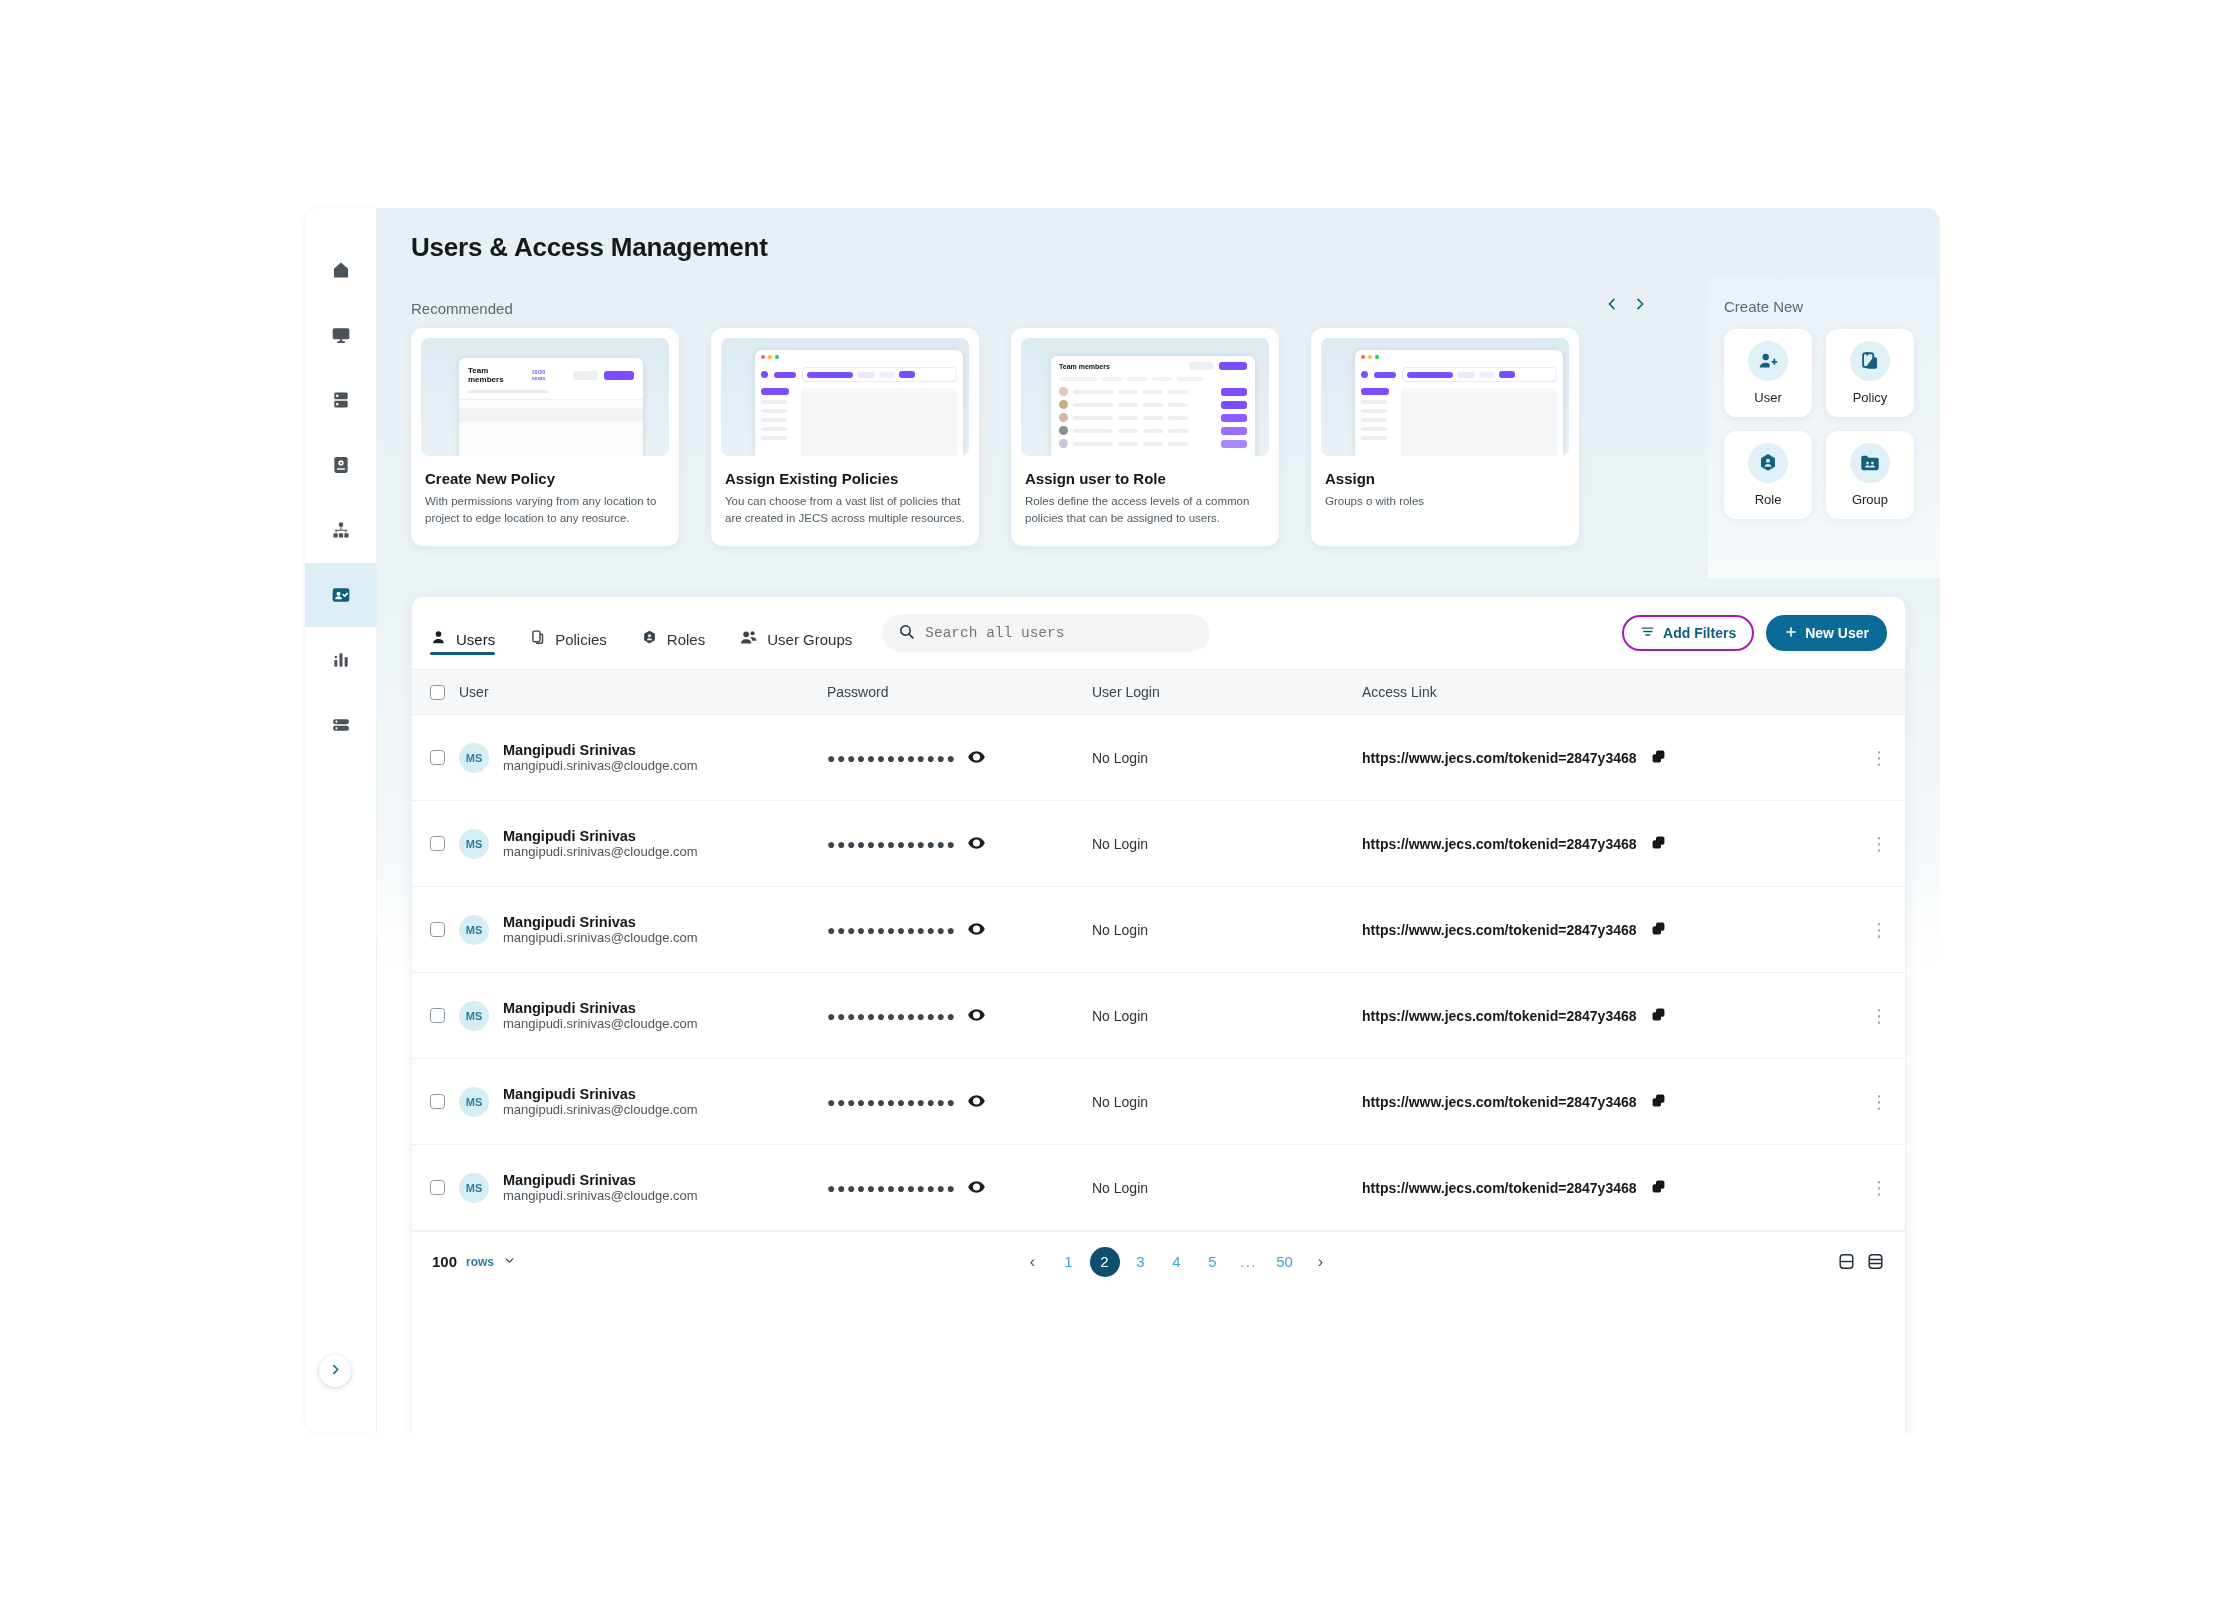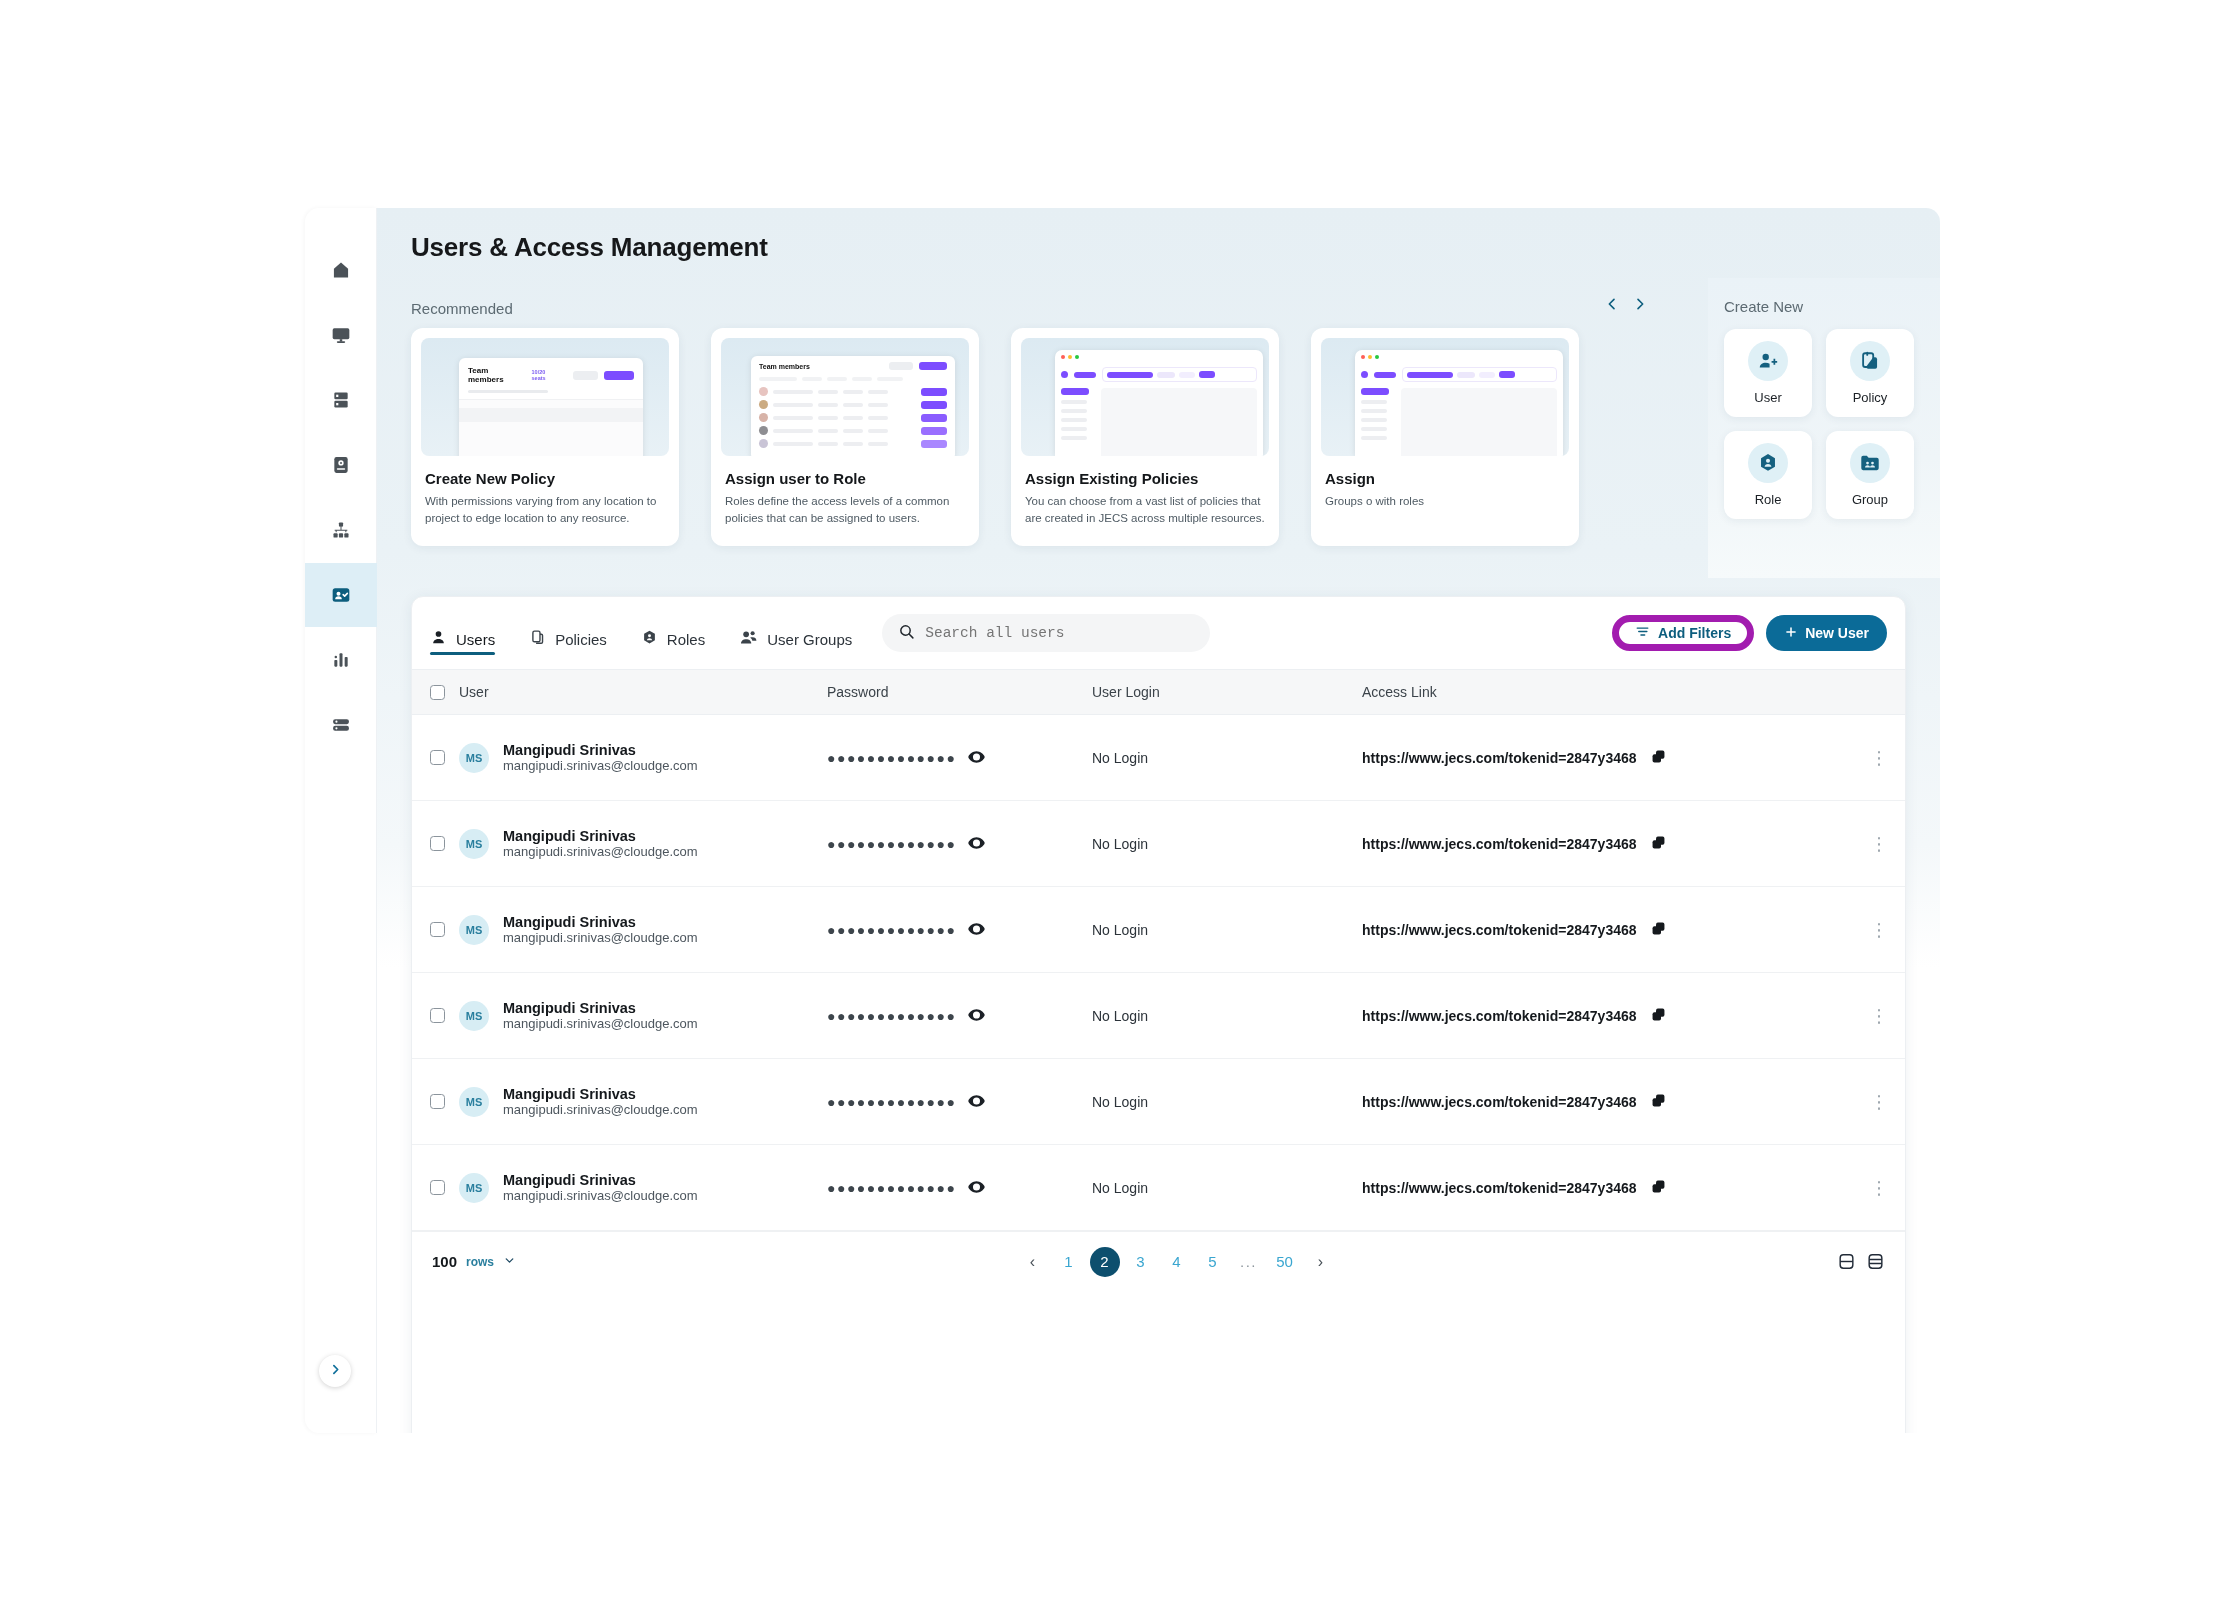--- a/index.html
+++ b/index.html
@@ -237,21 +237,21 @@
     padding: 0 16px;
   }
   .searchbox input {
     border:none; background:transparent; outline:none;
     font-size:14.5px; color:#6b747c; width:100%;
     font-family:Liberation Mono, monospace;
   }
   .tbar .spacer { flex:1; }
   .btn-filter {
     height: 36px; padding: 0 16px;
-    border:7px solid #a21caf; border-radius:18px;
+    border:2px solid #a21caf; border-radius:18px;
     background:#fff; color:#0d5e7e; font-size:14px; font-weight:700;
     display:flex;align-items:center;gap:8px;cursor:pointer;
   }
   .btn-new {
     height: 36px; padding: 0 18px; margin-left: 12px;
     border:none; border-radius:18px;
     background:#0b6b98; color:#fff; font-size:14px; font-weight:700;
     display:flex;align-items:center;gap:7px;cursor:pointer;
   }
 
@@ -433,20 +433,55 @@
                 <span class="g2"></span>
             </div>
             <div class="sub"></div>
             <div class="body">
                 <div class="strip"></div>
               </div>
           </div>
         </div>
         <div class="rtitle">Create New Policy</div>
         <div class="rdesc">With permissions varying from any location to project to edge location to any reosurce.</div>
+      </div>
+
+      <div class="rc">
+        <div class="thumb">
+          <div class="mini-b">
+            <div class="bar">
+                <i class="dotr"></i>
+                <i class="doty"></i>
+                <i class="dotg"></i>
+              </div>
+            <div class="row1">
+                <i class="dotp"></i>
+                <i class="pill"></i>
+              <div class="panel">
+                  <i class="p1"></i>
+                  <i class="p2"></i>
+                  <i class="p3"></i>
+                  <i class="p4"></i>
+                </div>
+            </div>
+            <div class="lower">
+              <div class="lnav">
+                  <i class="n0"></i>
+                  <i class="n"></i>
+                  <i class="n"></i>
+                  <i class="n"></i>
+                  <i class="n"></i>
+                  <i class="n"></i>
+                </div>
+              <div class="lmain"></div>
+            </div>
+          </div>
+        </div>
+        <div class="rtitle">Assign Existing Policies</div>
+        <div class="rdesc">You can choose from a vast list of policies that are created in JECS across multiple resources.</div>
       </div>
 
       <div class="rc">
         <div class="thumb">
           <div class="mini-c">
             <div class="chdr">
               <b>Team members</b>
               <span class="sp"></span>
                 <span class="g1"></span>
                 <span class="g2"></span>
@@ -533,55 +568,20 @@
                   <i class="n"></i>
                   <i class="n"></i>
                   <i class="n"></i>
                   <i class="n"></i>
                   <i class="n"></i>
                 </div>
               <div class="lmain"></div>
             </div>
           </div>
         </div>
-        <div class="rtitle">Assign Existing Policies</div>
-        <div class="rdesc">You can choose from a vast list of policies that are created in JECS across multiple resources.</div>
-      </div>
-
-      <div class="rc">
-        <div class="thumb">
-          <div class="mini-b">
-            <div class="bar">
-                <i class="dotr"></i>
-                <i class="doty"></i>
-                <i class="dotg"></i>
-              </div>
-            <div class="row1">
-                <i class="dotp"></i>
-                <i class="pill"></i>
-              <div class="panel">
-                  <i class="p1"></i>
-                  <i class="p2"></i>
-                  <i class="p3"></i>
-                  <i class="p4"></i>
-                </div>
-            </div>
-            <div class="lower">
-              <div class="lnav">
-                  <i class="n0"></i>
-                  <i class="n"></i>
-                  <i class="n"></i>
-                  <i class="n"></i>
-                  <i class="n"></i>
-                  <i class="n"></i>
-                </div>
-              <div class="lmain"></div>
-            </div>
-          </div>
-        </div>
         <div class="rtitle">Assign</div>
         <div class="rdesc">Groups o
 with roles</div>
       </div>
 
     </div>
 
     <div class="create-new">
       <div class="cn-label">Create New</div>
       <div class="cn-grid">

